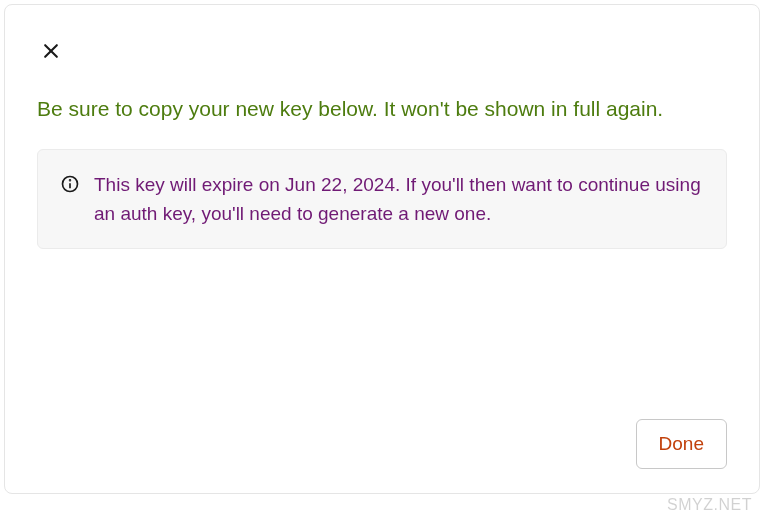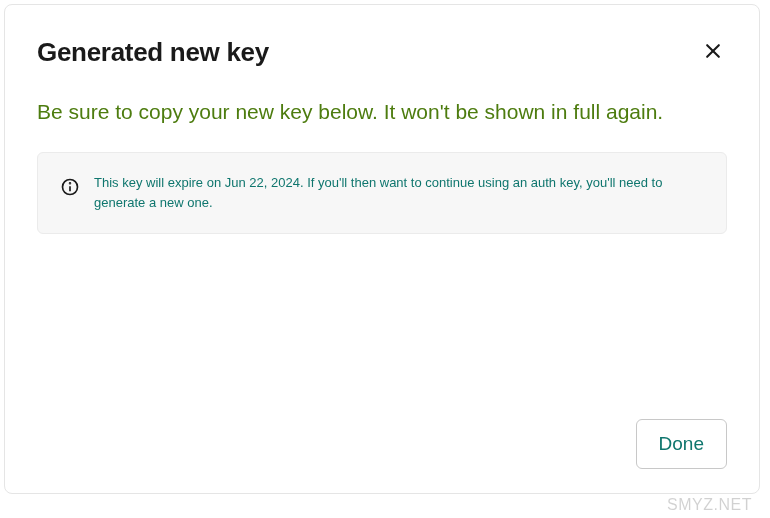--- a/index.html
+++ b/index.html
@@ -109,55 +109,54 @@
       padding: 20px 22px;
     }
     .info-icon {
       flex-shrink: 0;
       width: 20px;
       height: 20px;
       margin-top: 4px;
       color: #1a1a1a;
     }
     .info-text {
-      font-size: 13px;
-      color: #0f766e;
+      font-size: 19px;
+      color: #701a75;
       line-height: 1.55;
     }
     .dialog-footer {
       position: absolute;
       right: 32px;
       bottom: 24px;
     }
     .done-btn {
       background: #ffffff;
       border: 1px solid #c8c8c8;
       border-radius: 6px;
       padding: 13px 22px;
       font-size: 19px;
       font-weight: 500;
-      color: #0f766e;
+      color: #c2410c;
       cursor: pointer;
     }
     .watermark {
       position: absolute;
       right: 18px;
       bottom: 4px;
       font-size: 16px;
       color: rgba(0,0,0,0.18);
       letter-spacing: 0.5px;
       pointer-events: none;
     }
   </style>
 </head>
 <body>
 
 <div class="dialog">
   <div class="dialog-header">
-    <h1 class="dialog-title">Generated new key</h1>
     <button class="close-btn">
       <svg viewBox="0 0 24 24" fill="none" stroke="currentColor" stroke-width="2.5" stroke-linecap="round">
         <line x1="5" y1="5" x2="19" y2="19"></line>
         <line x1="19" y1="5" x2="5" y2="19"></line>
       </svg>
     </button>
   </div>
 
   <p class="description">Be sure to copy your new key below. It won't be shown in full again.</p>
 

